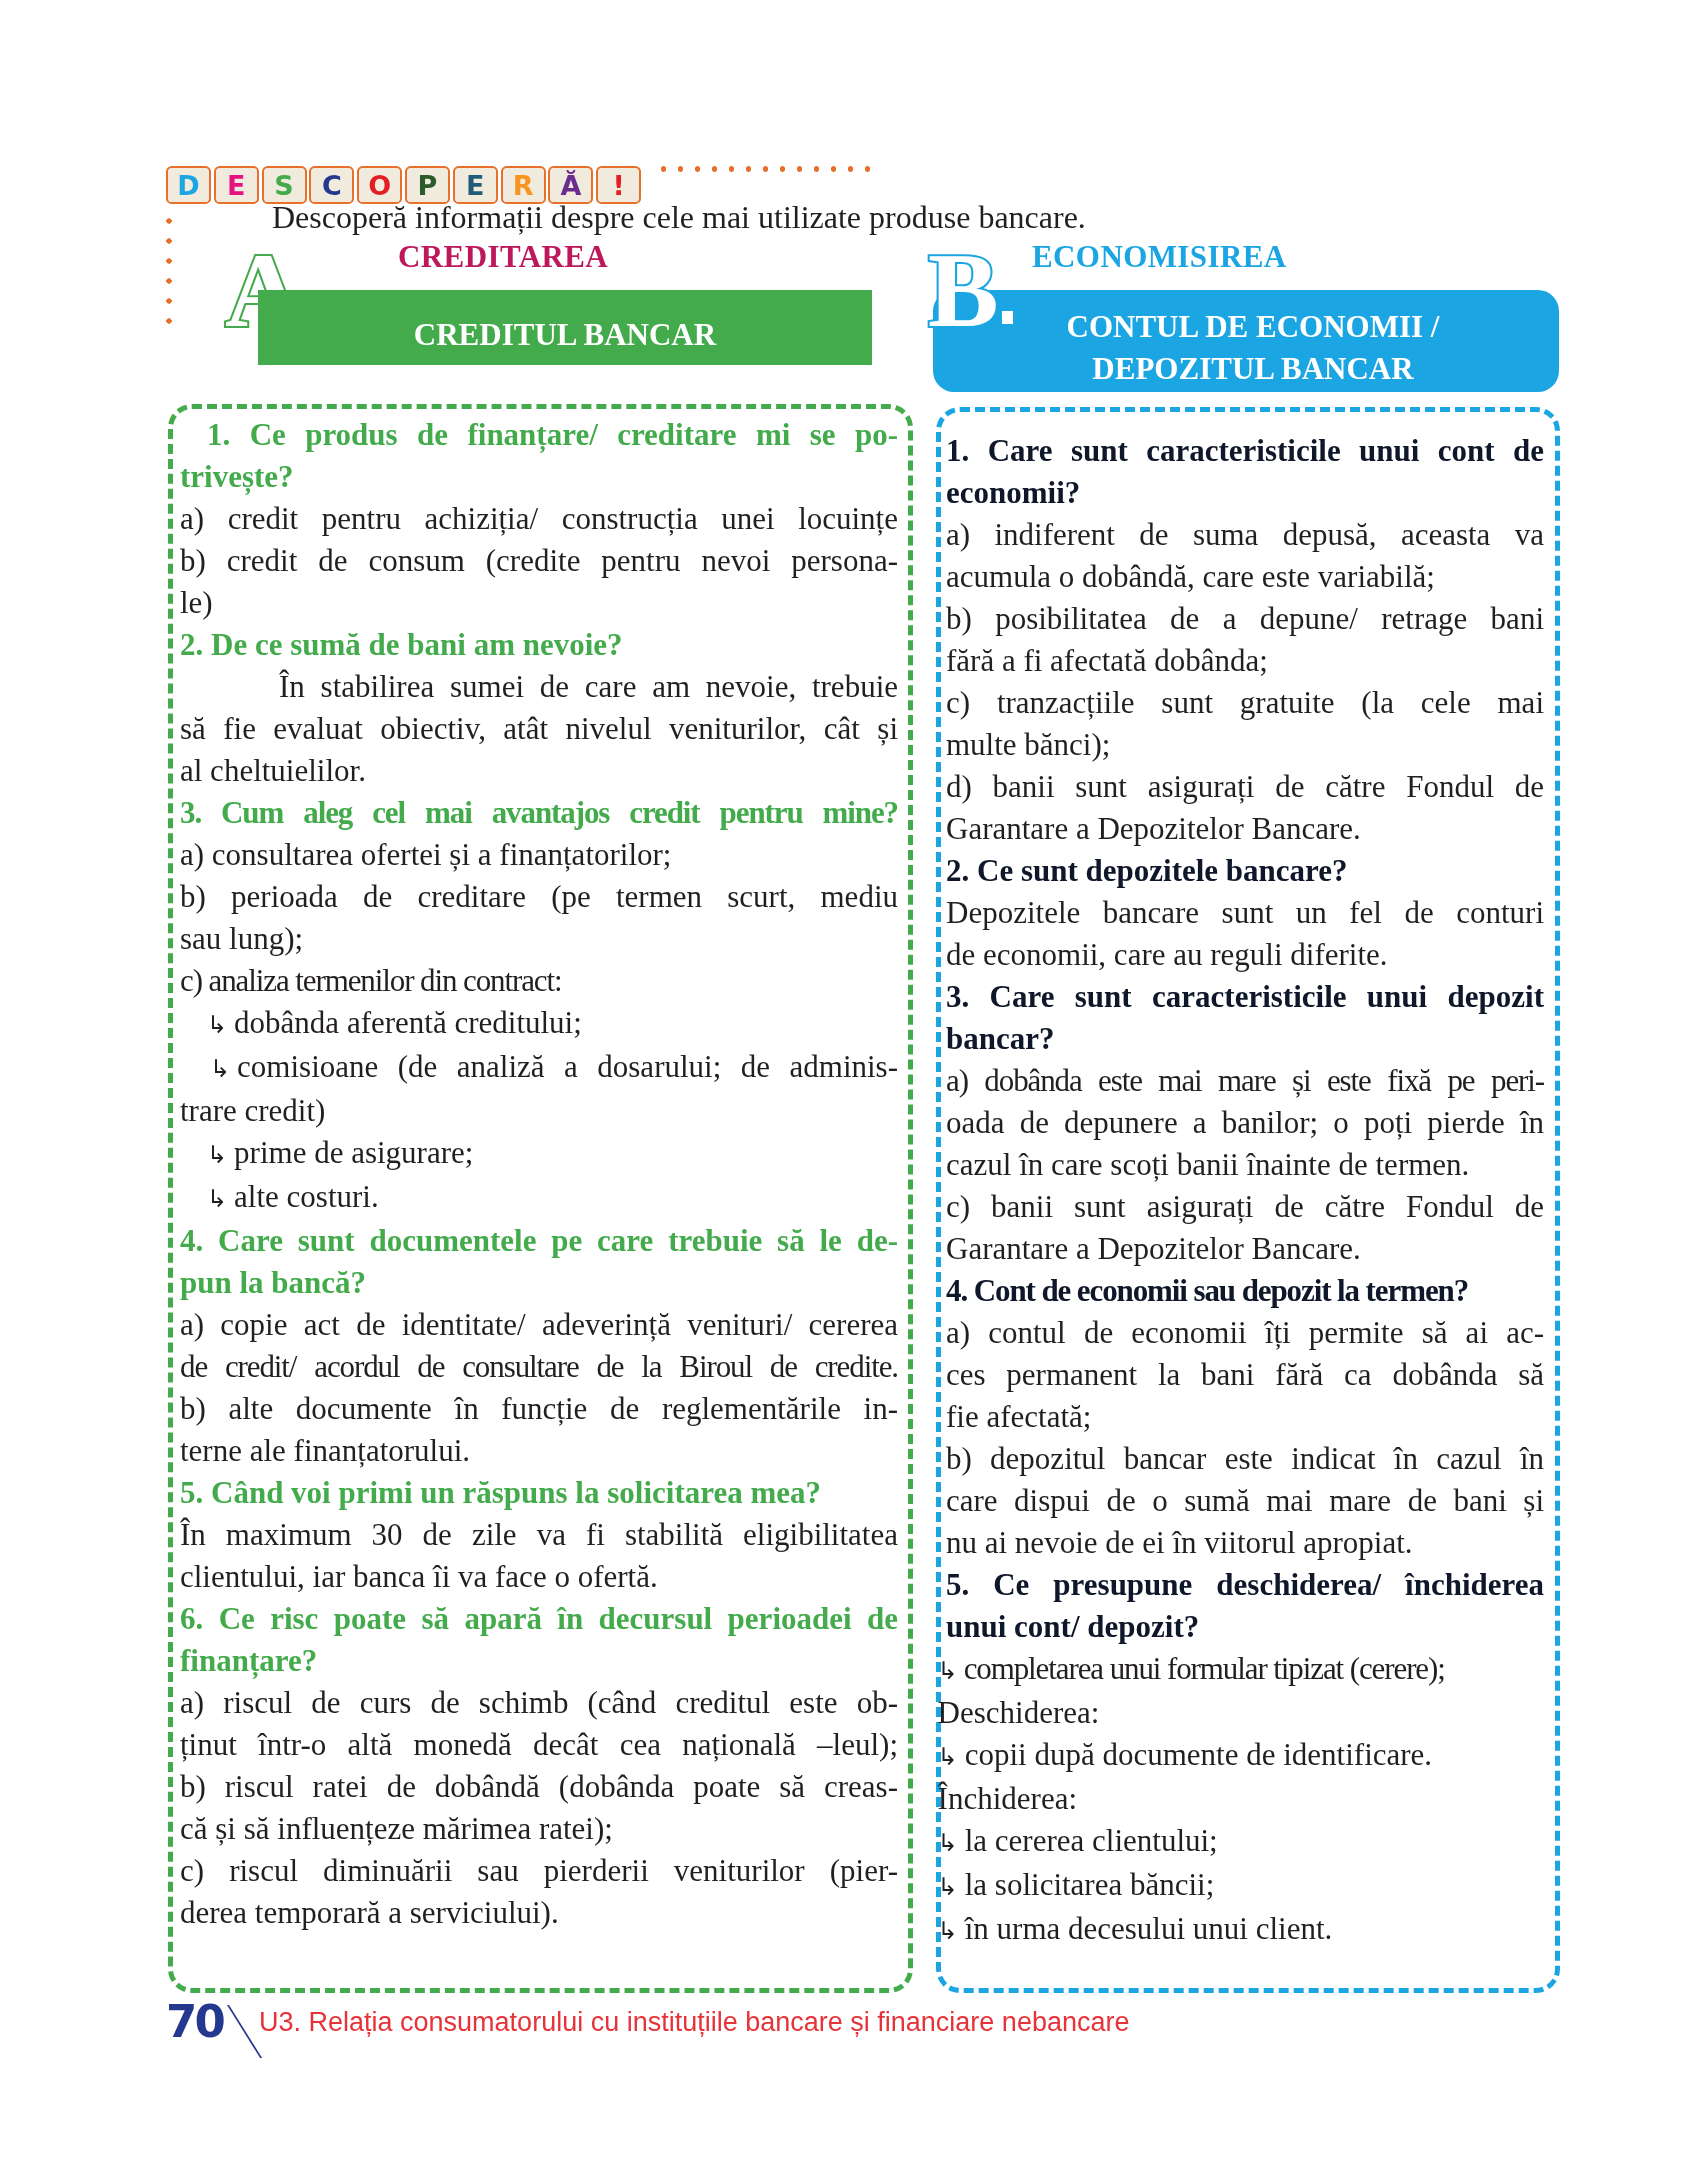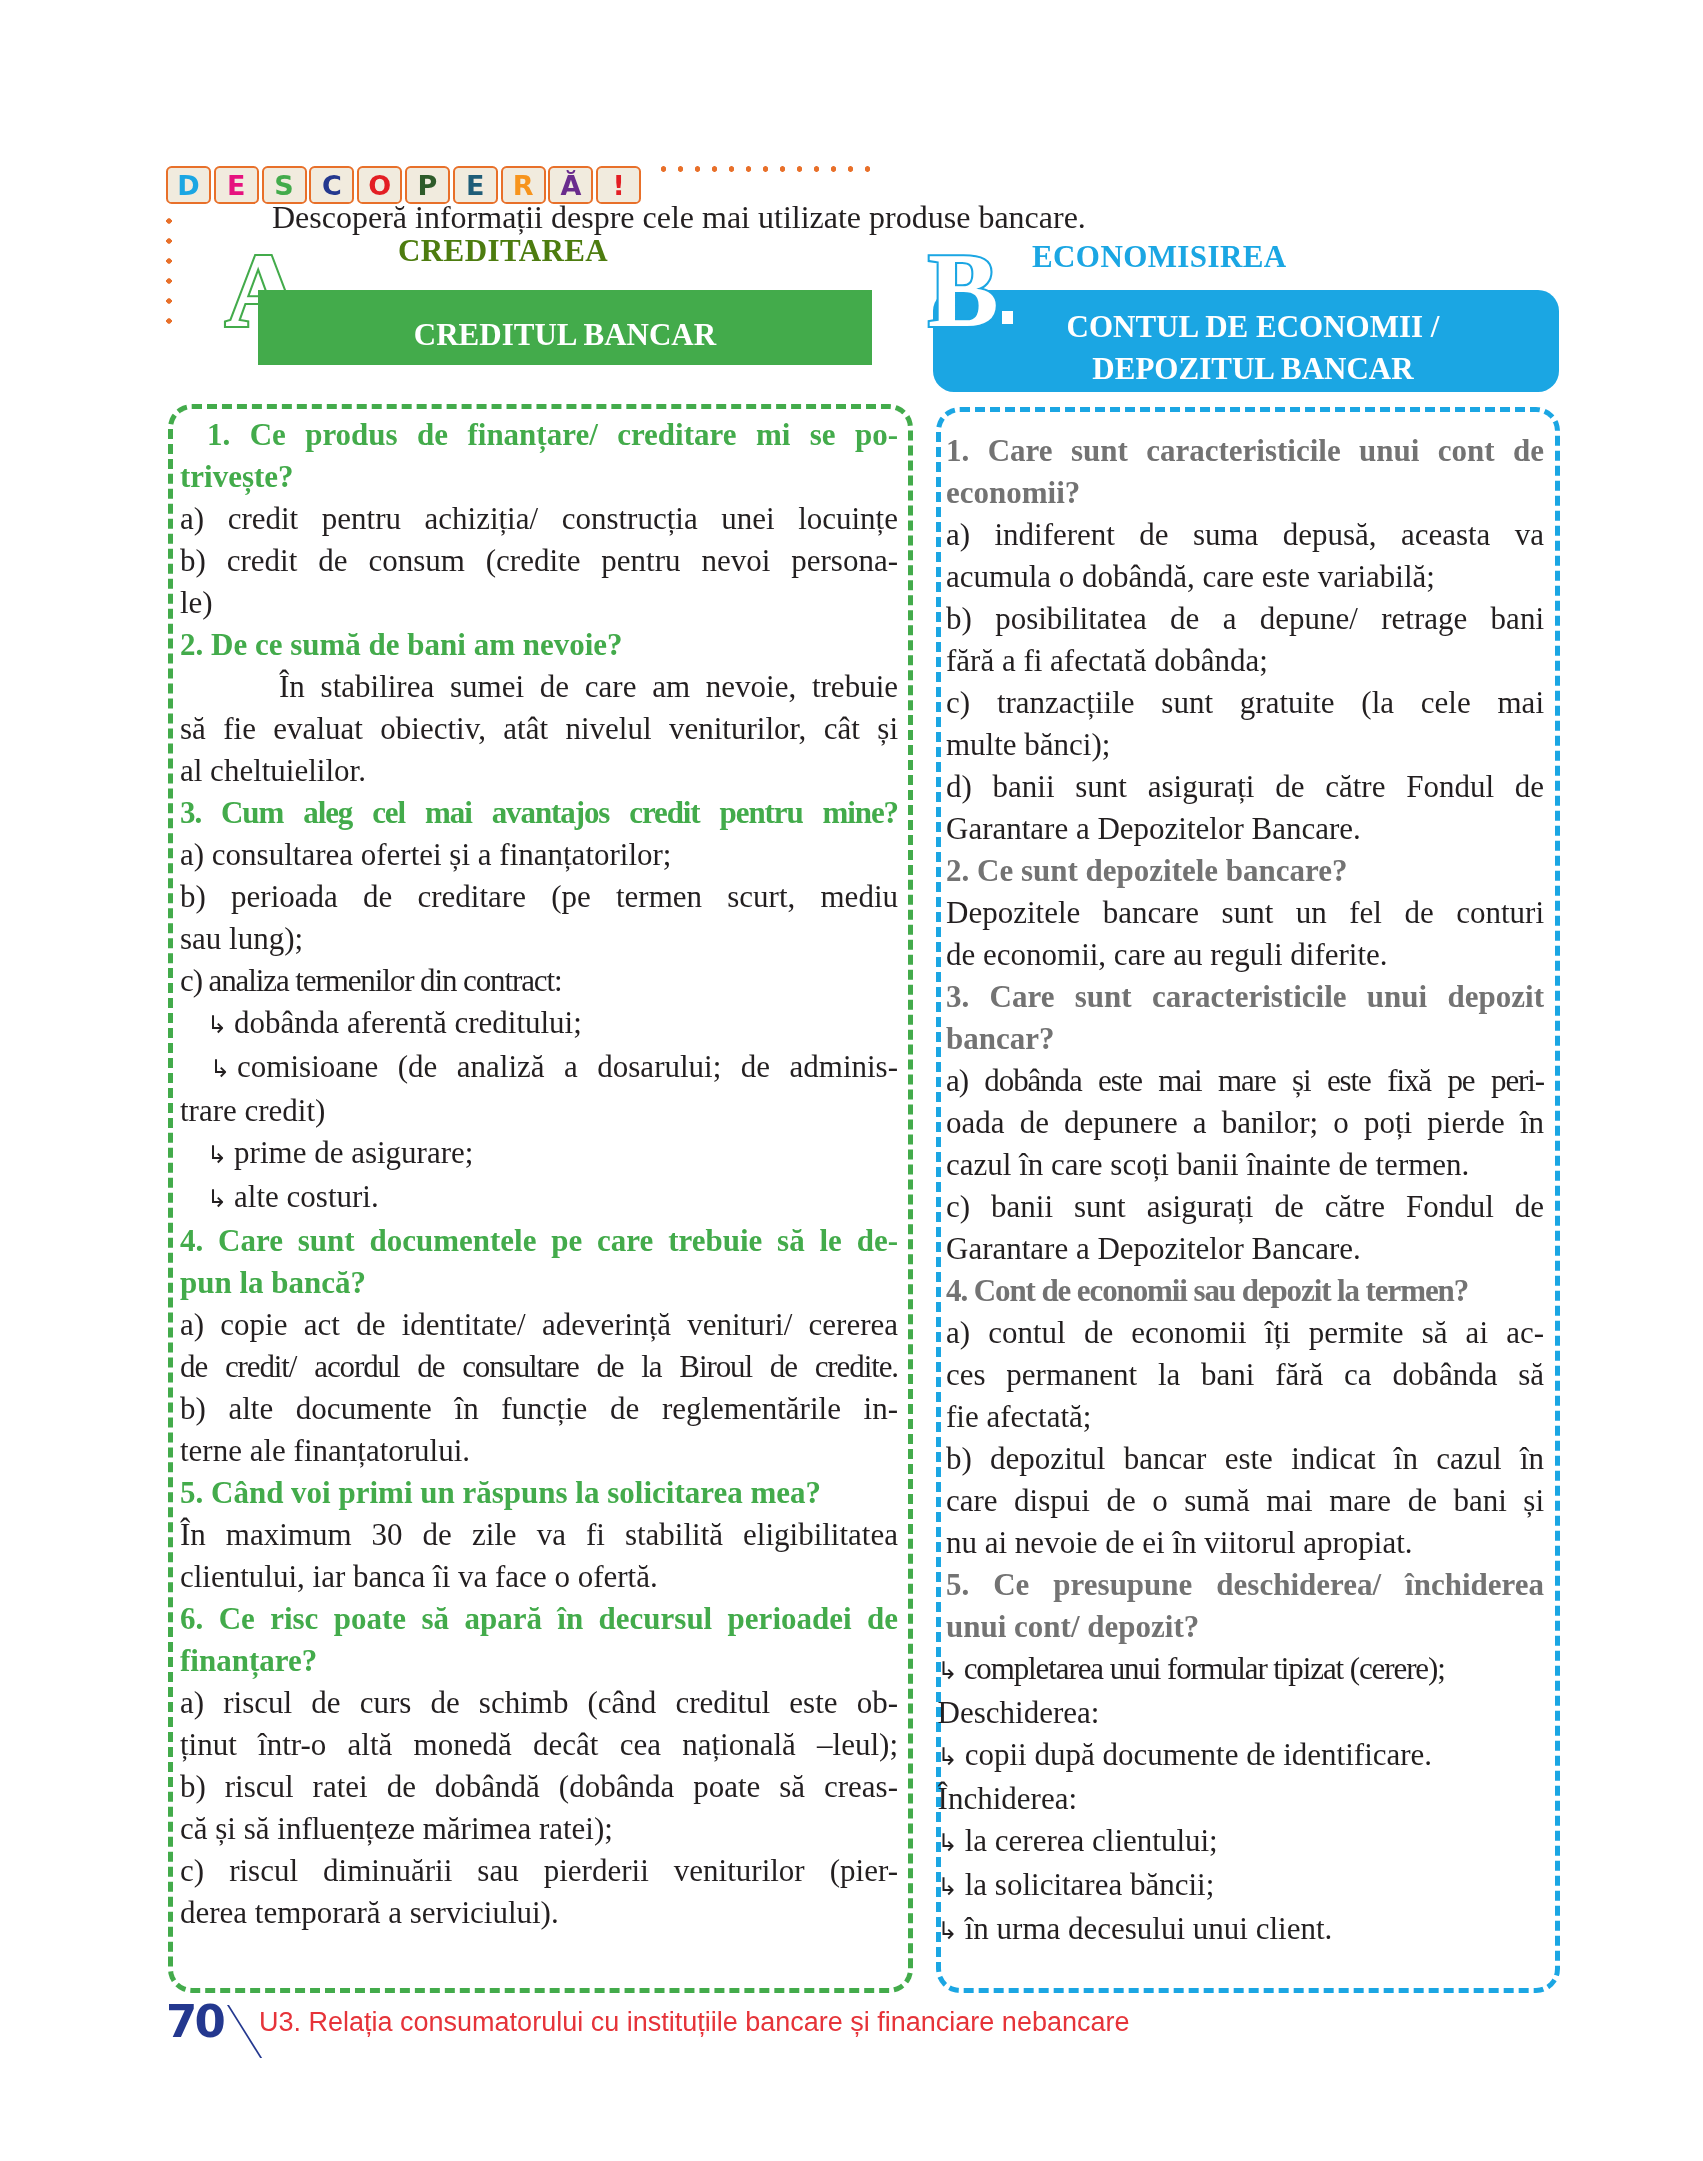--- a/index.html
+++ b/index.html
@@ -23,39 +23,39 @@
   
   .big-letter { font-family: "Liberation Serif", serif; font-weight: bold; font-size: 106px; line-height: 1;
                 color: #ffffff; -webkit-text-stroke: 4.2px; paint-order: stroke fill; }
   .big-letter .dot { display: inline-block; width: 11.3px; height: 12.7px; border: 2.1px solid; background: #fff;
                      margin-left: 1.4px; vertical-align: baseline; }
   .letter-a { left: 225px; top: 238px; -webkit-text-stroke-color: #43ab4b; }
   .letter-a .dot { border-color: #43ab4b; }
   .letter-b { left: 928px; top: 238px; -webkit-text-stroke-color: #1ba6e3; }
   .letter-b .dot { border-color: #1ba6e3; }
   .sec-title { font-weight: bold; font-size: 31px; line-height: 35px; letter-spacing: 0.4px; white-space: nowrap; }
-  .sec-title-a { left: 398px; top: 233px; color: #4d7c0f; }
+  .sec-title-a { left: 398px; top: 239px; color: #be185d; }
   .sec-title-b { left: 1032px; top: 239px; color: #1ba6e3; }
   .bar { box-sizing: border-box; display: flex; align-items: center; justify-content: center; text-align: center;
          color: #ffffff; font-weight: bold; font-size: 31px; line-height: 42px; }
   .bar-a { left: 258px; top: 290px; width: 614px; height: 75px; background: #43ab4b; padding-top: 14px; }
   .bar-b { left: 933px; top: 290px; width: 626px; height: 102px; background: #1ba6e3; padding-top: 14px; padding-left: 14px; border-radius: 21px; }
 
   
   .box { box-sizing: border-box; border-radius: 24px; border-width: 5px; border-style: dashed; }
   .box-a { left: 168px; top: 404px; width: 745px; height: 1589px; border-color: #43ab4b; }
   .box-b { left: 936px; top: 407px; width: 624px; height: 1586px; border-color: #1ba6e3; }
 
   .col { font-size: 31px; line-height: 42px; margin-top: 11px; }
   .col-a { left: 180px; top: 403px; width: 718px; }
   .col-b { left: 946px; top: 419px; width: 598px; }
   .line { white-space: nowrap; text-align: justify; text-align-last: justify; }
   .line.last { text-align-last: left; }
   .q-a { color: #43ab4b; font-weight: bold; }
-  .q-b { color: #737373; font-weight: bold; }
+  .q-b { color: #0f172a; font-weight: bold; }
   .indent1 { padding-left: 27px; }
   .indent2 { padding-left: 30px; }
   .indent3 { padding-left: 99px; }
   .arrow { display: inline-block; font-family: "DejaVu Sans", sans-serif; font-size: 24px; margin-right: 7px;
            transform: rotate(0deg); color: #231f20; }
   .condensed { letter-spacing: -1.1px; }
 
   
   .page-num { left: 166px; top: 1997px; font-family: "DejaVu Sans", sans-serif; font-weight: bold; font-size: 45px;
               color: #24388f; letter-spacing: -2.8px; line-height: 49px; }

